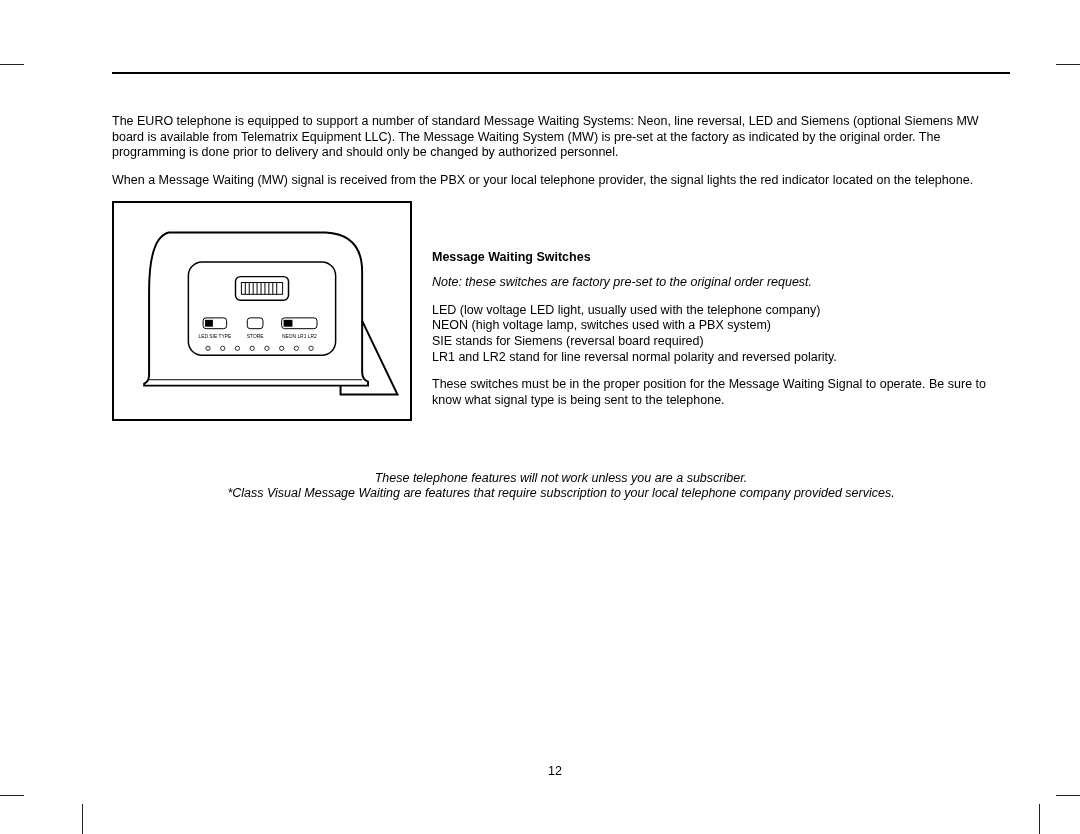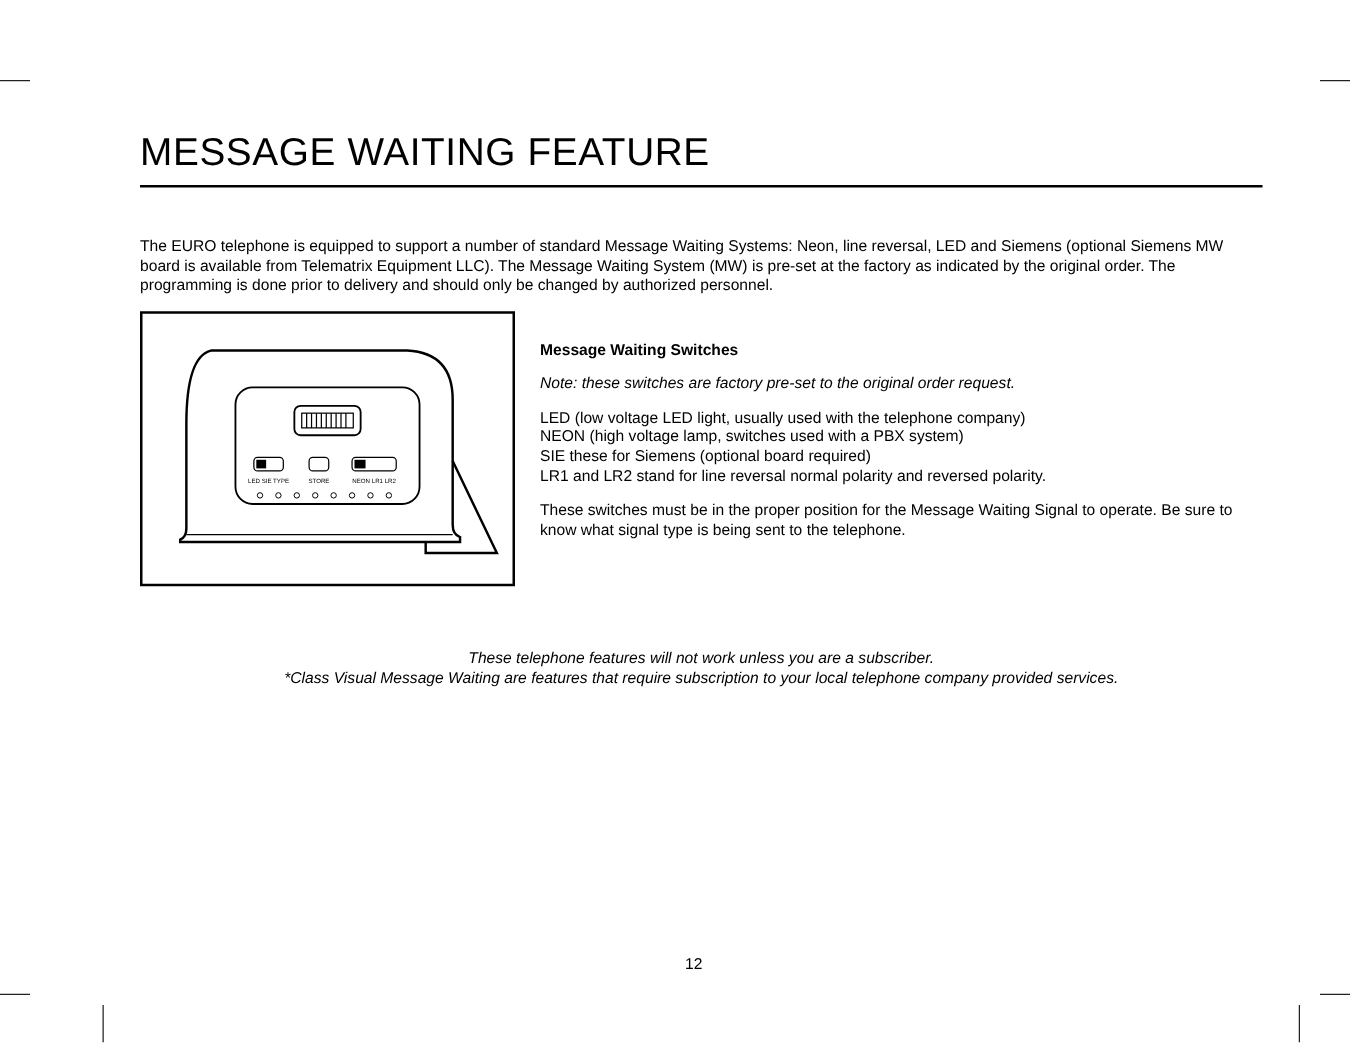--- a/index.html
+++ b/index.html
@@ -47,21 +47,21 @@
 
   .body {
     margin: 40px 30px 0 30px;
     font-size: 12.5px;
     line-height: 1.25;
   }
   .body p { margin: 0 0 12px 0; }
 
   .row {
     display: flex;
-    align-items: center;
+    align-items: flex-end;
     margin-top: 4px;
   }
 
   .figure-box {
     width: 300px;
     height: 220px;
     border: 2px solid #000;
     flex: 0 0 auto;
     margin-right: 20px;
     position: relative;
@@ -109,25 +109,25 @@
 
 <div class="crop tl-h"></div>
 <div class="crop tr-h"></div>
 <div class="crop bl-h"></div>
 <div class="crop br-h"></div>
 <div class="crop bl-v2"></div>
 <div class="crop br-v2"></div>
 
 <div class="page">
 
-  <h1 class="title">MESSAGE WAITING FEATURE</h1>
   <hr class="rule">
 
   <div class="body">
     <p>The EURO telephone is equipped to support a number of standard Message Waiting Systems: Neon, line reversal, LED and Siemens (optional Siemens MW board is available from Telematrix Equipment LLC). The Message Waiting System (MW) is pre-set at the factory as indicated by the original order. The programming is done prior to delivery and should only be changed by authorized personnel.</p>
+    <p>When a Message Waiting (MW) signal is received from the PBX or your local telephone provider, the signal lights the red indicator located on the telephone.</p>
 
     <div class="row">
 
       <div class="figure-box">
         <svg viewBox="0 0 300 220">
 
           <path d="M 55 30
                    Q 35 35 35 90
                    L 35 175
                    Q 35 182 30 184
@@ -178,21 +178,21 @@
           <circle cx="200" cy="148" r="2.2" fill="none" stroke="#000" stroke-width="0.8"></circle>
         </svg>
       </div>
 
       <div class="switches">
         <p class="sub-title">Message Waiting Switches</p>
         <p class="note">Note:  these switches are factory pre-set to the original order request.</p>
         <div class="defs">
           <div>LED (low voltage LED light, usually used with the telephone company)</div>
           <div>NEON (high voltage lamp, switches used with a PBX system)</div>
-          <div>SIE these for Siemens (optional board required)</div>
+          <div>SIE stands for Siemens (reversal board required)</div>
           <div>LR1 and LR2 stand for line reversal normal polarity and reversed polarity.</div>
         </div>
         <p>These switches must be in the proper position for the Message Waiting Signal to operate. Be sure to know what signal type is being sent to the telephone.</p>
       </div>
 
     </div>
   </div>
 
   <div class="footnote">
     <div>These telephone features will not work unless you are a subscriber.</div>

